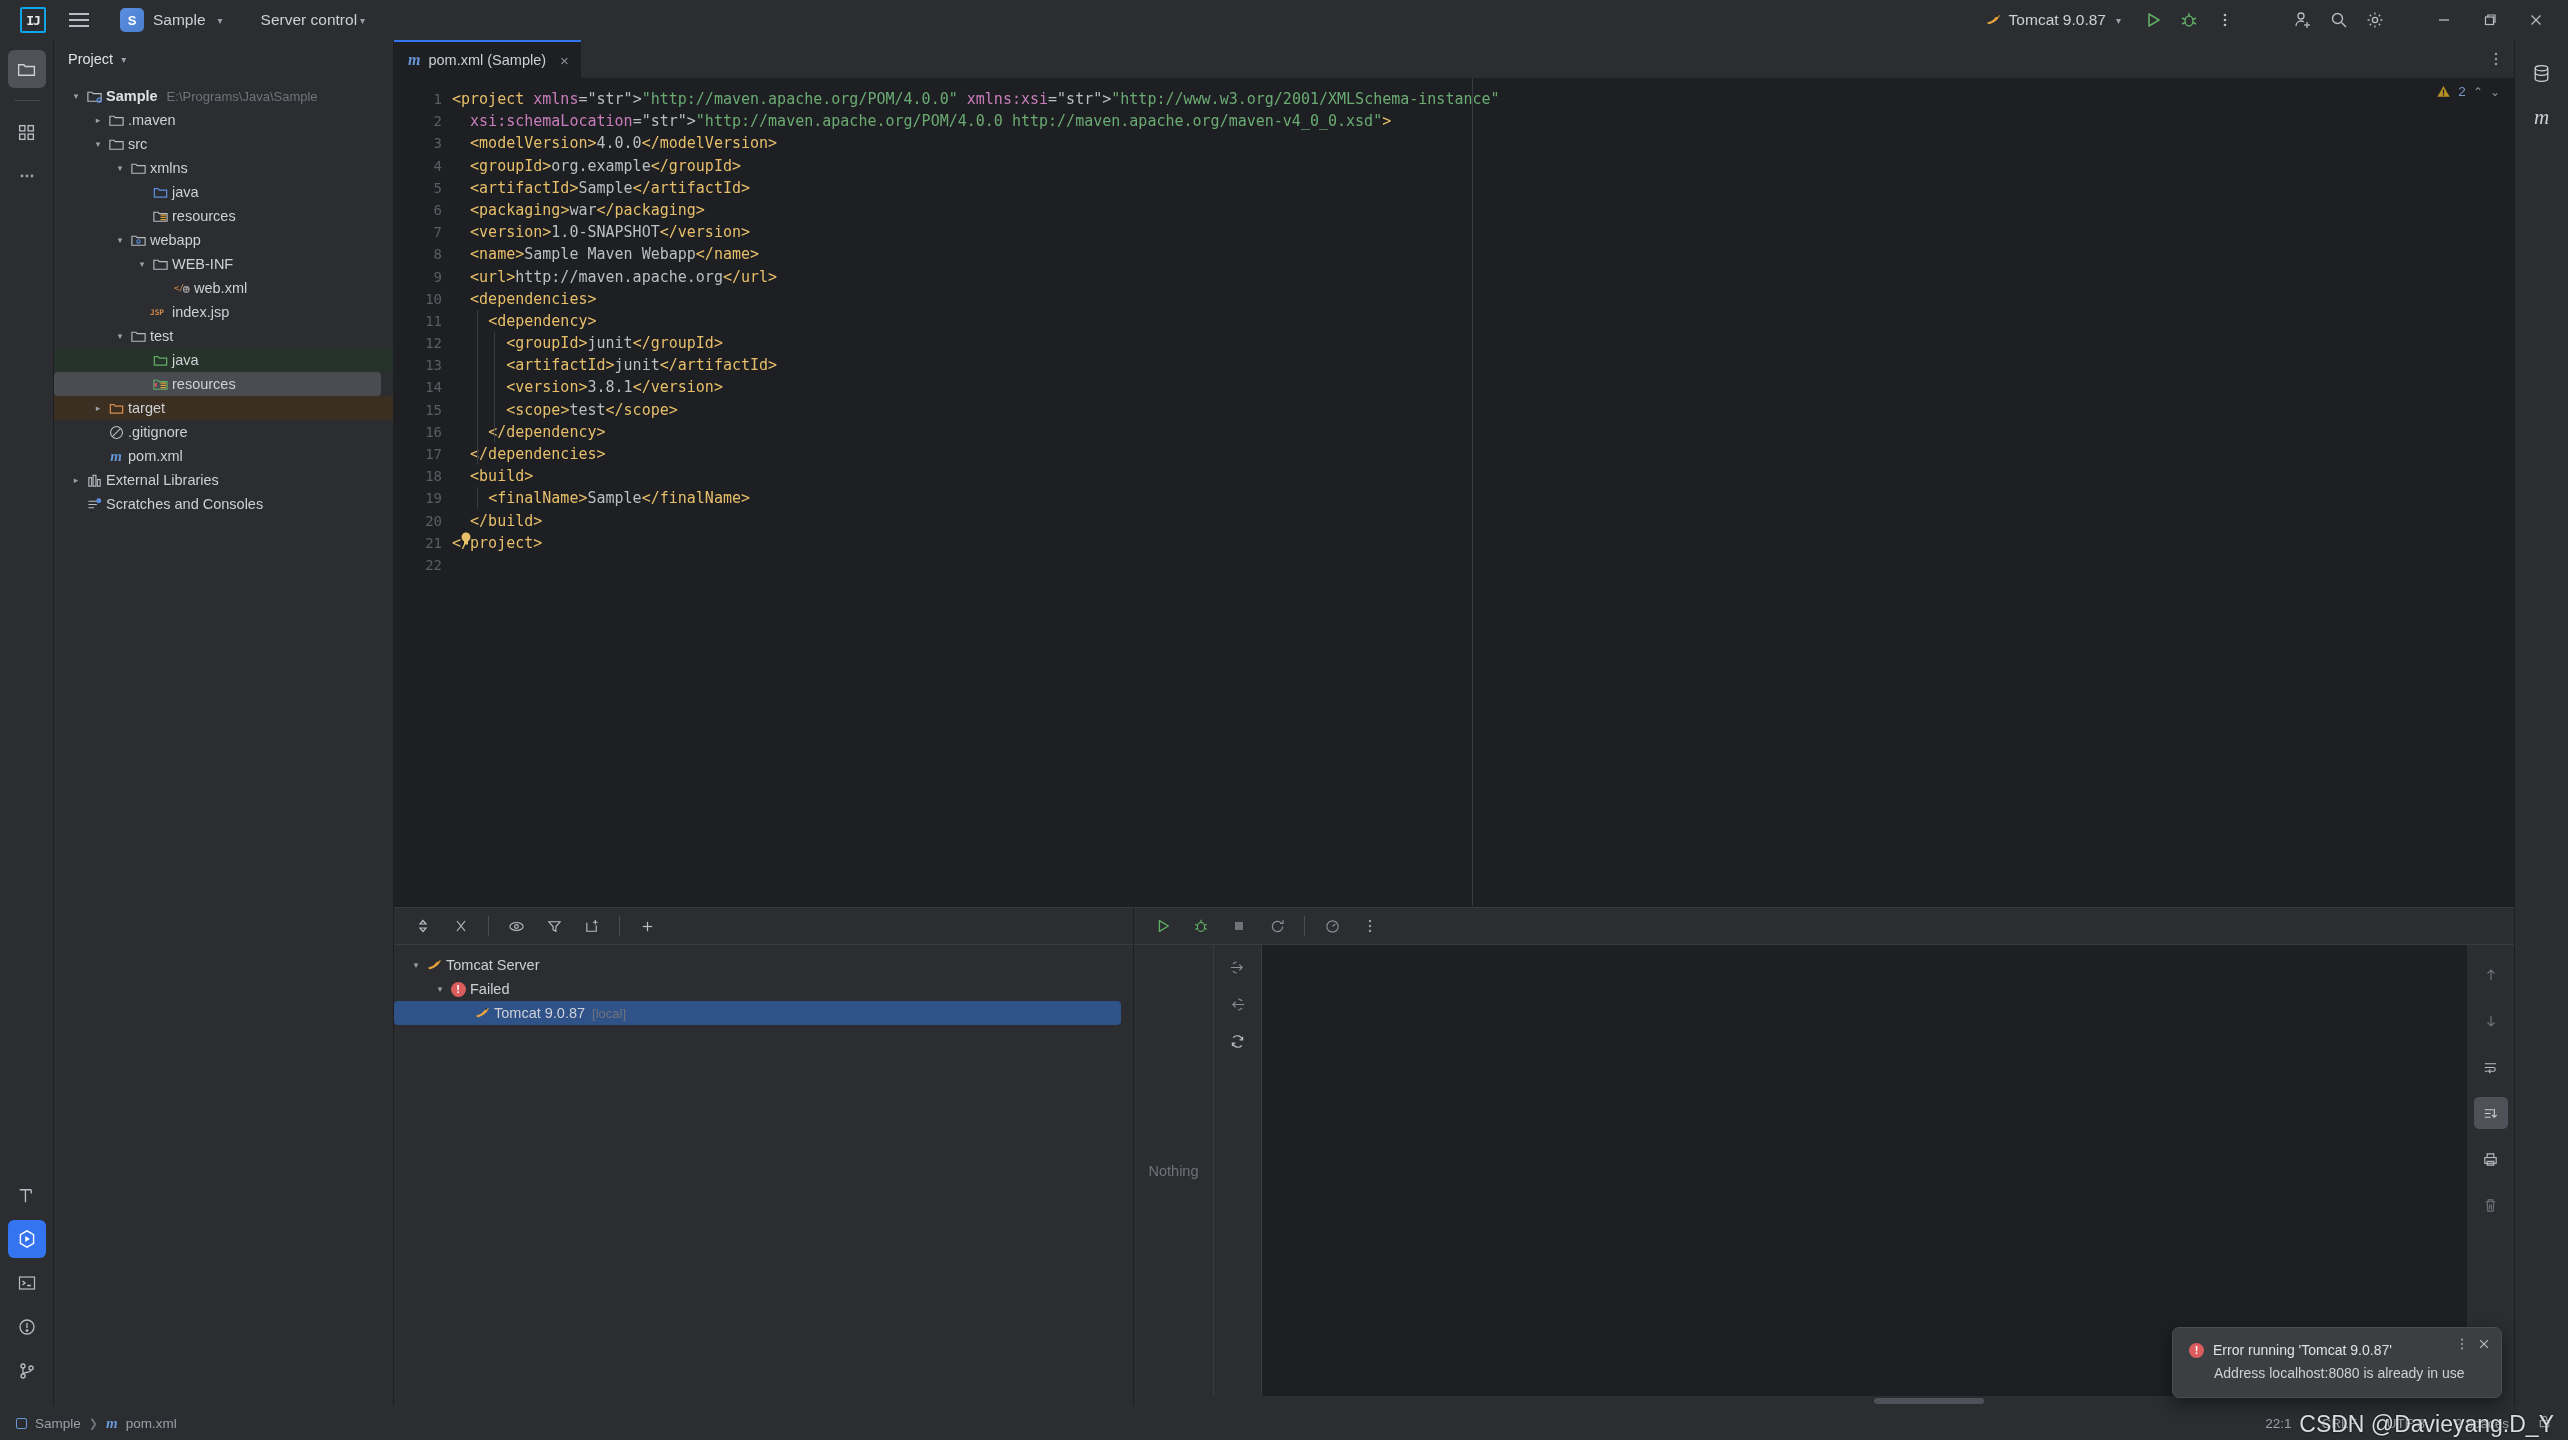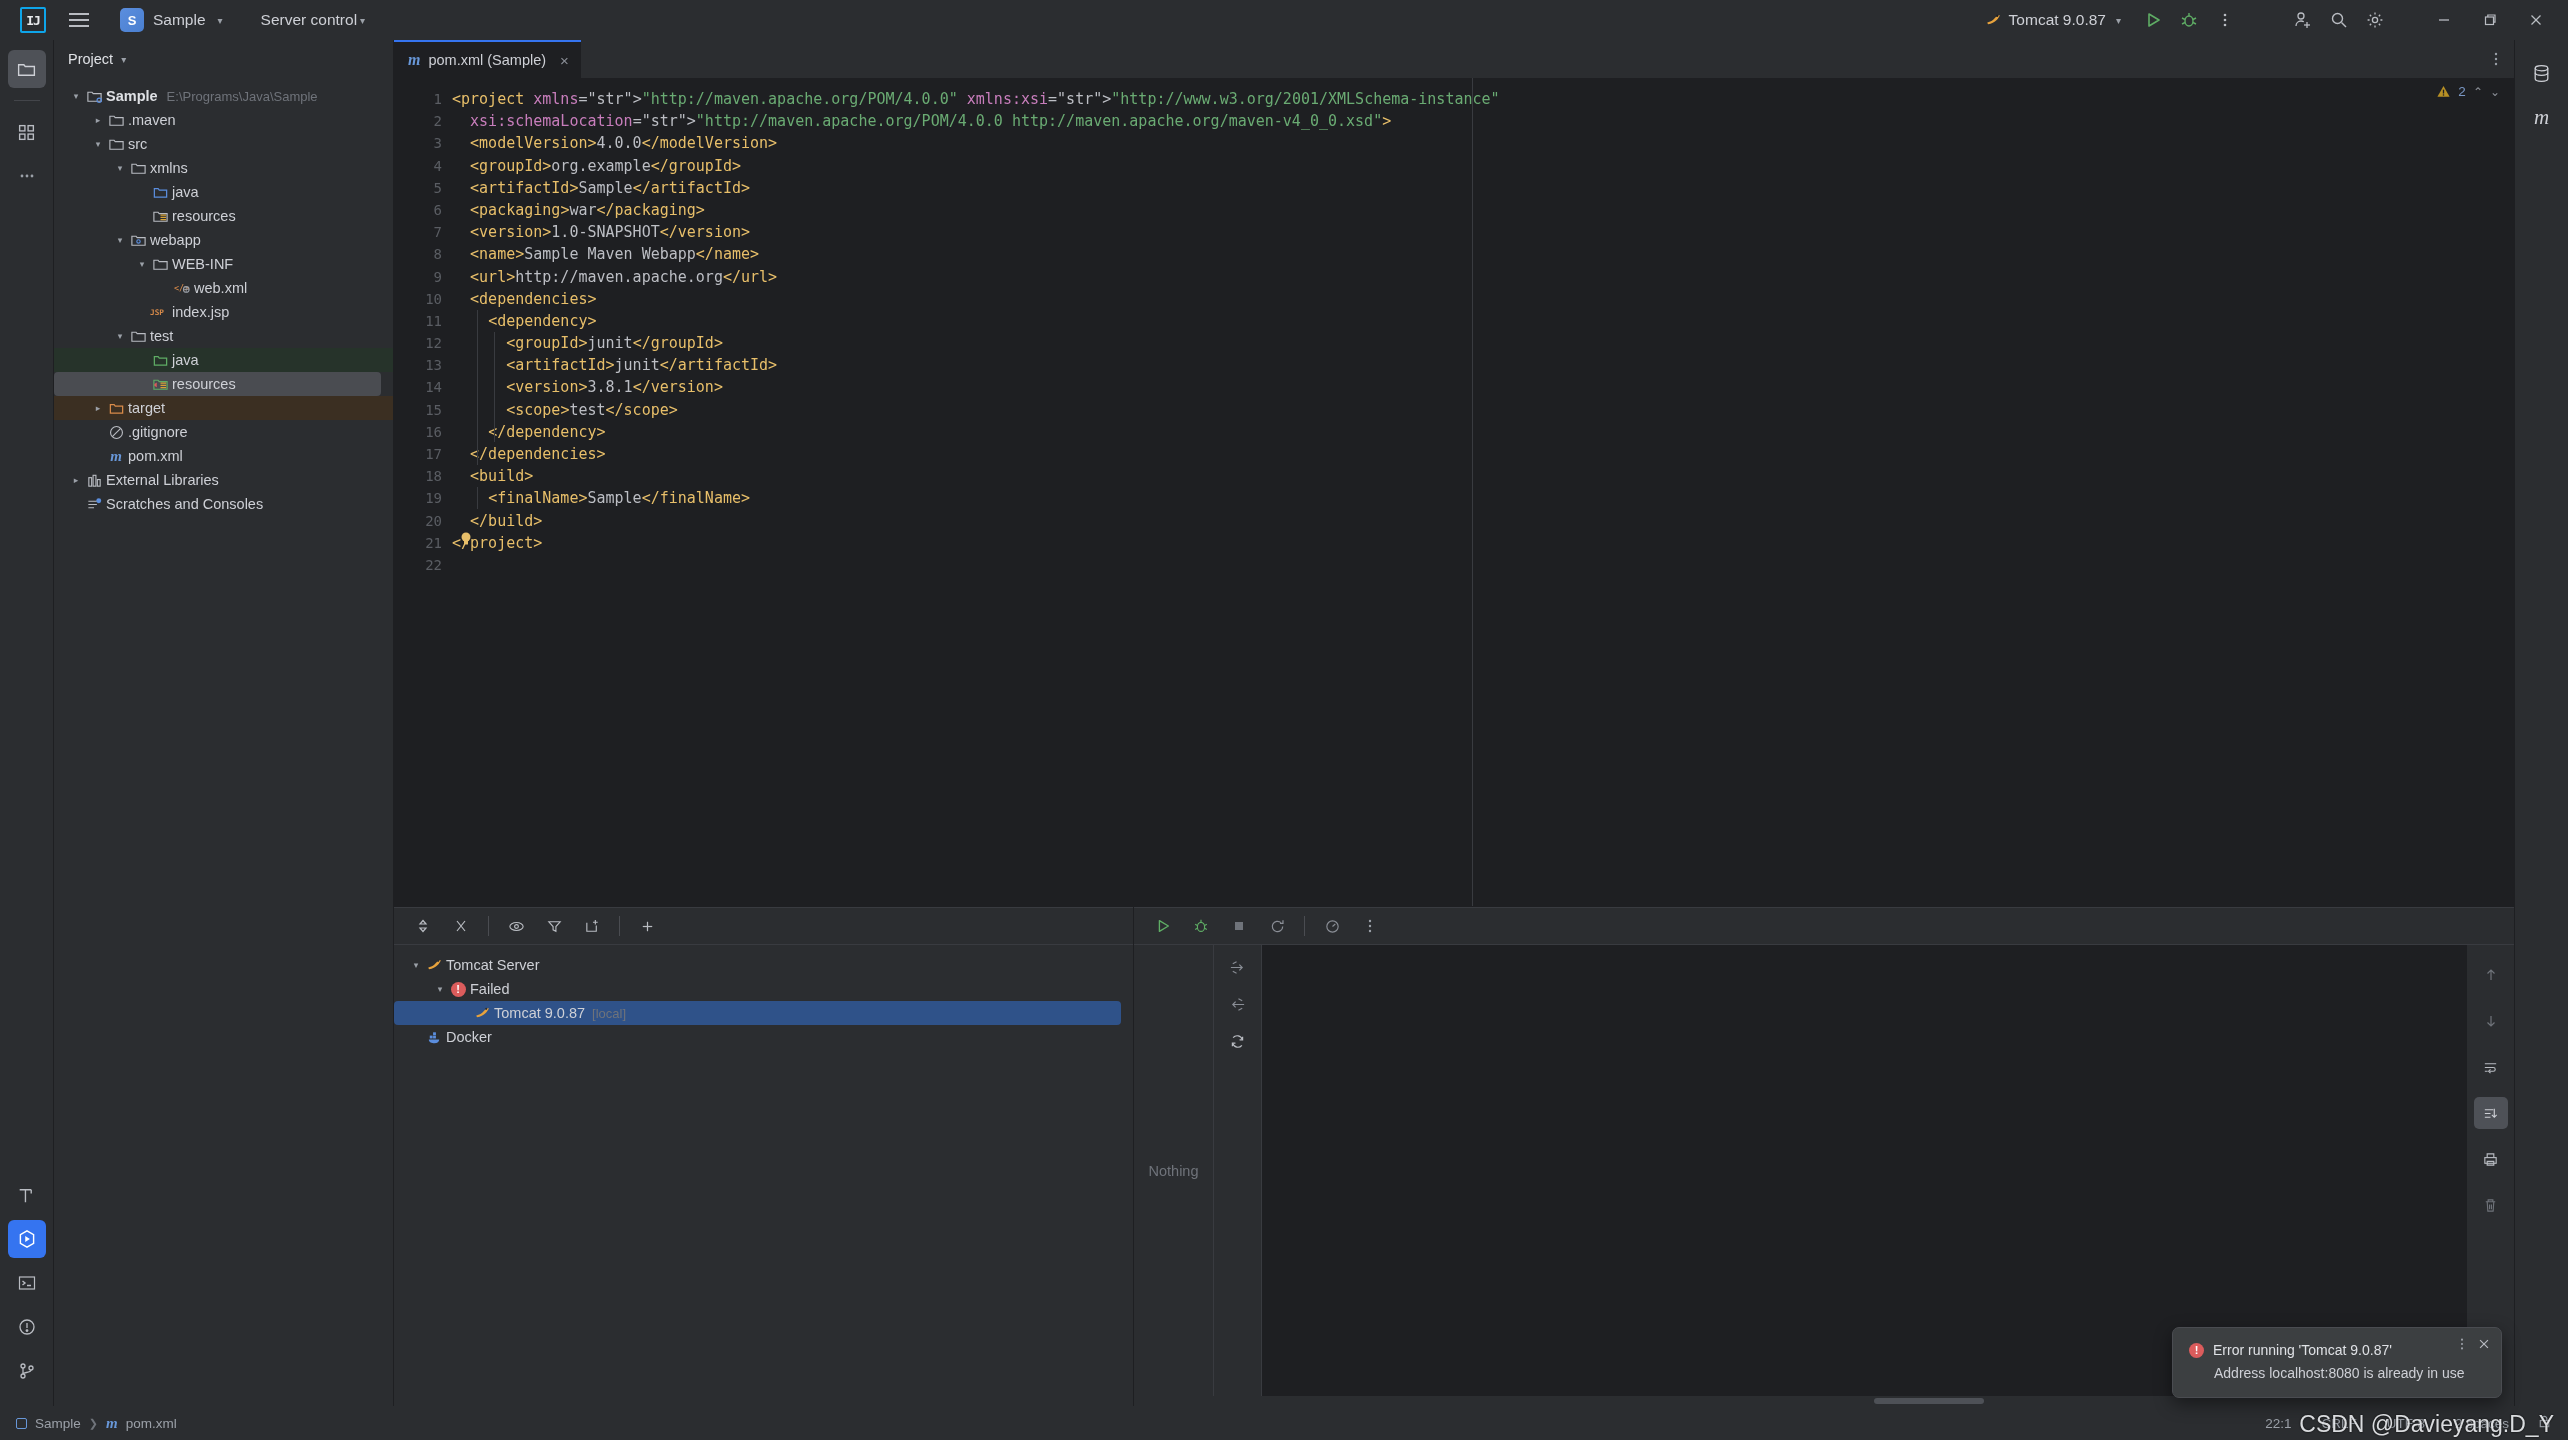--- a/index.html
+++ b/index.html
@@ -688,34 +688,20 @@
                     <span style="display: flex; align-items: center; justify-content: center;">
                       <svg width="17" height="17" viewBox="0 0 16 16">
                         <path d="M2 10c2-1 4-1 6-3 1.5-1.5 3-4 6-4-1 2-1.5 3-3 4.5C9 9.5 6 11 3 11.5z" fill="#e8a33d"></path>
                         <circle cx="11.5" cy="3.6" r="1" fill="#2b2d30"></circle>
                       </svg>
                     </span>
                   </span>
                   <span class="tl">Tomcat 9.0.87</span>
                   <span class="sub" style="margin-left: 7px;">[local]</span>
                 </div>
-                <div class="trow" style="padding-left: 14px;">
-                  <span class="arrow"></span>
-                  <span class="ti">
-                    <span style="display: flex; align-items: center; justify-content: center;">
-                      <svg width="17" height="17" viewBox="0 0 18 18">
-                        <rect x="4" y="7" width="3" height="3" fill="#5b8ede"></rect>
-                        <rect x="7.5" y="7" width="3" height="3" fill="#5b8ede"></rect>
-                        <rect x="7.5" y="3.5" width="3" height="3" fill="#5b8ede"></rect>
-                        <path d="M3 11h11c0 2.5-2 4-5 4s-6-1-6-4z" fill="#5b8ede"></path>
-                      </svg>
-                    </span>
-                  </span>
-                  <span class="tl">Docker</span>
-                </div>
               </div>
           </div>
 
           <div class="svc-right">
             <div class="svc-rtbar">
               <div class="icon-btn">
                 <svg width="18" height="18" viewBox="0 0 20 20">
                     <path d="M6 4l10 6-10 6z" fill="none" stroke="#5fad65" stroke-width="1.5" stroke-linejoin="round"></path>
                   </svg>
               </div>

